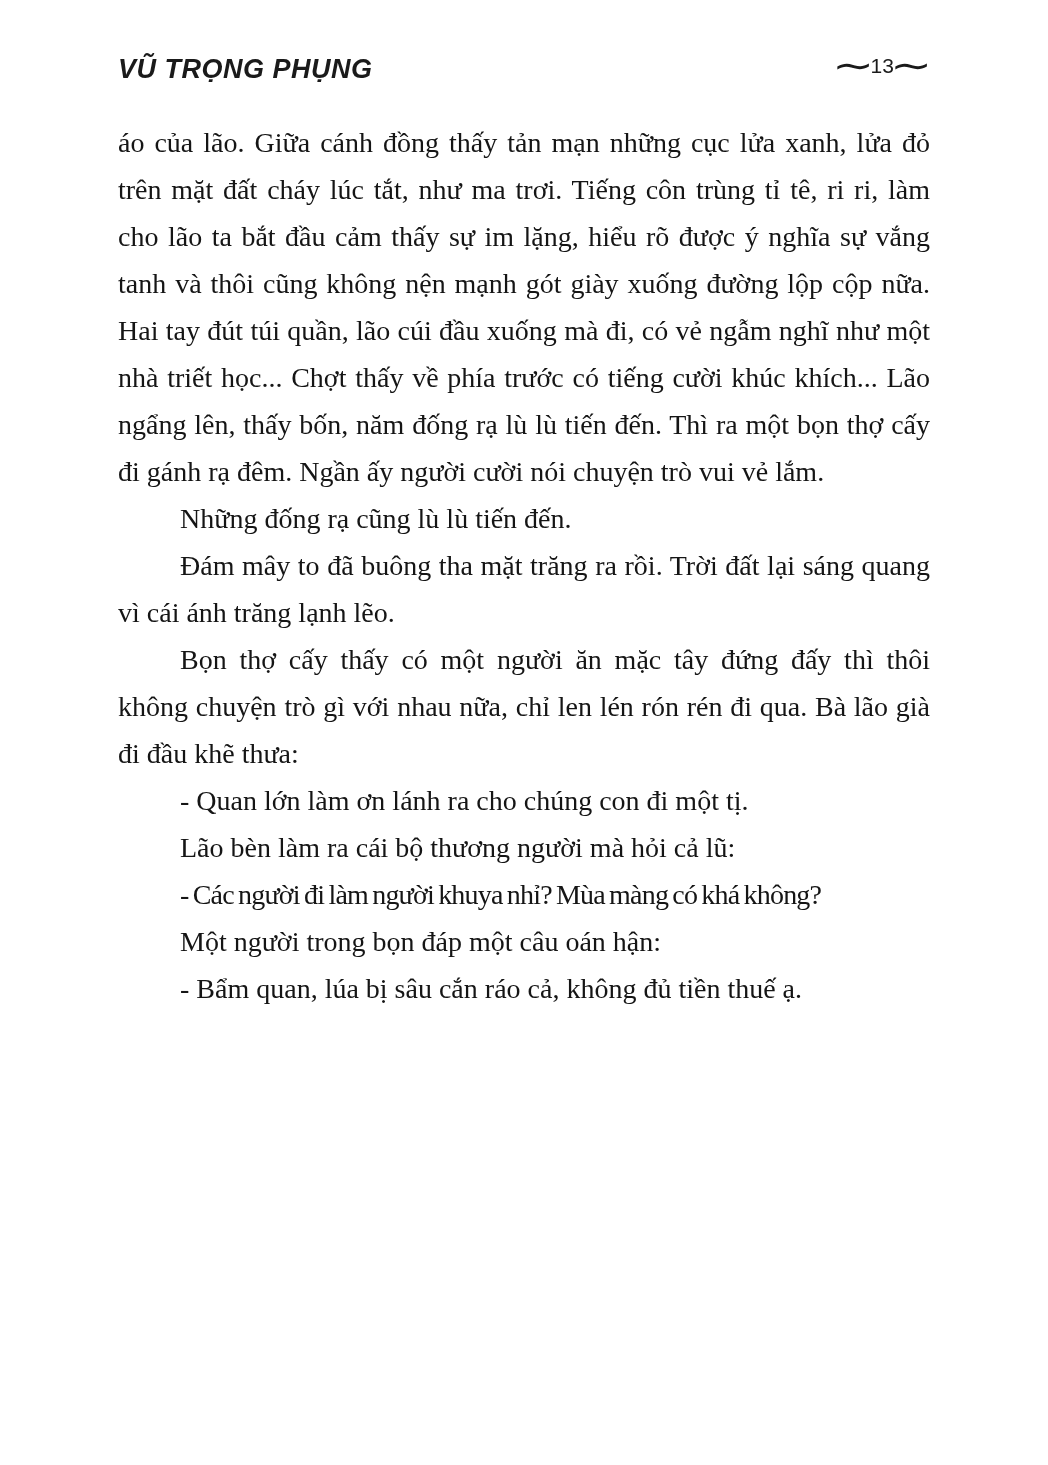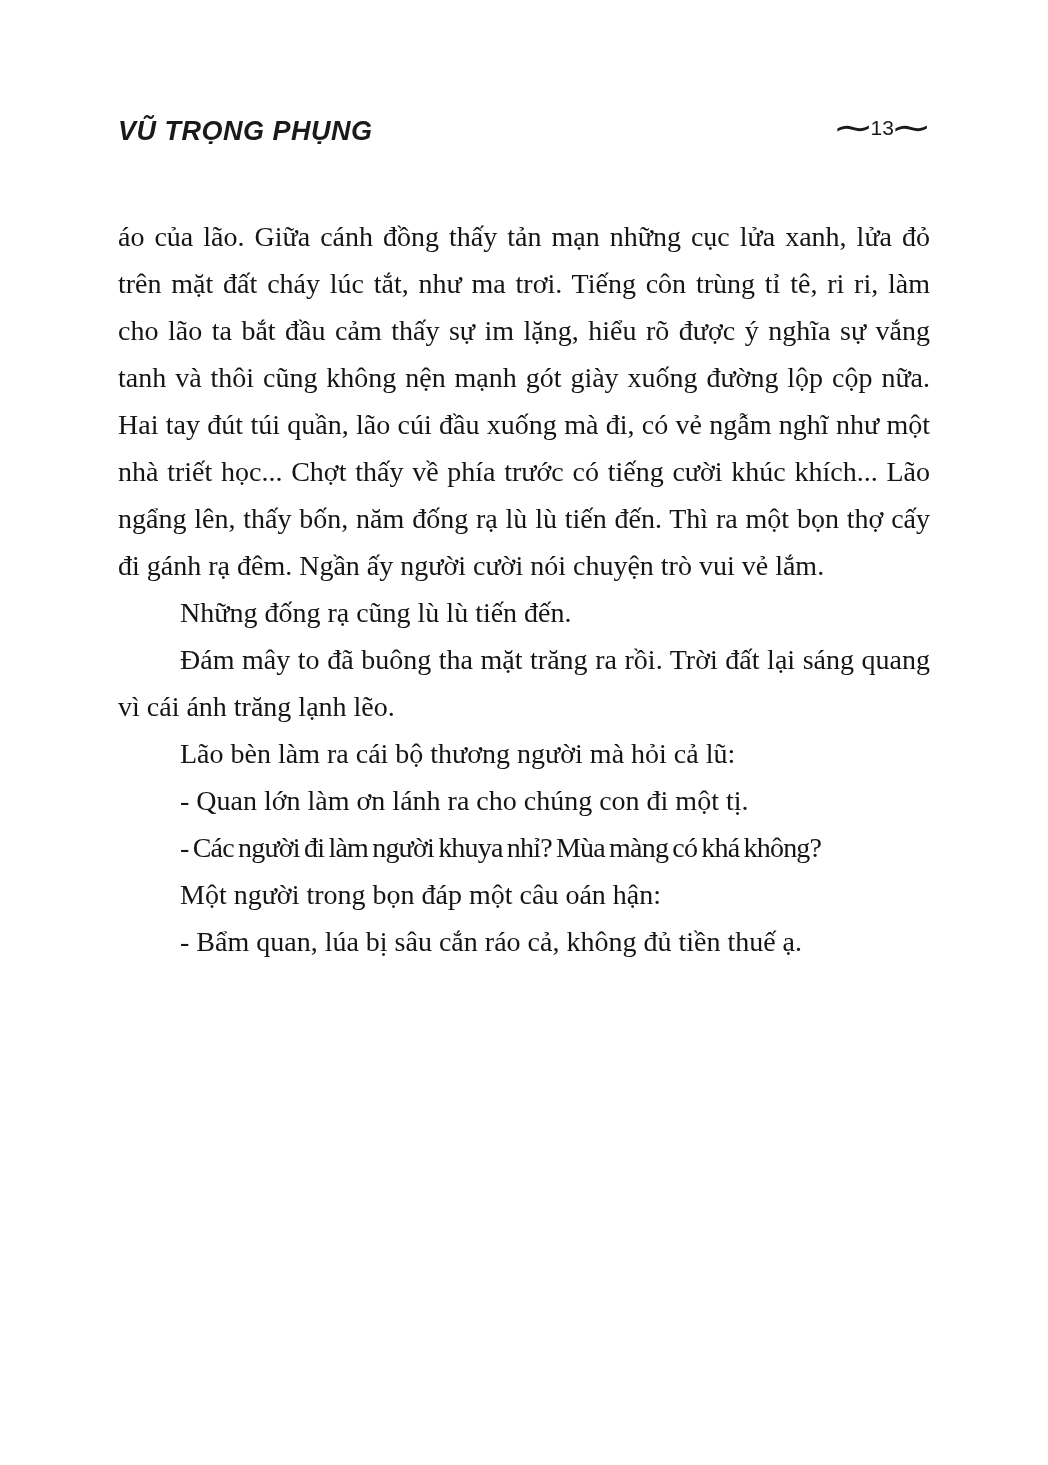--- a/index.html
+++ b/index.html
@@ -6,21 +6,21 @@
     margin: 0;
     padding: 0;
     background: #ffffff;
   }
   .page {
     position: relative;
     width: 1048px;
     height: 1465px;
     box-sizing: border-box;
     background: #ffffff;
-    padding: 110px 118px 0 118px;
+    padding: 48px 118px 0 118px;
     font-family: "Liberation Serif", "DejaVu Serif", serif;
     color: #151515;
     overflow: hidden;
   }
   .running-header {
     display: flex;
     justify-content: space-between;
     align-items: baseline;
   }
   .author-name {
@@ -45,21 +45,21 @@
     line-height: 1;
     transform: scaleX(1.4);
     display: inline-block;
     color: #1a1a1a;
   }
   .page-number {
     font-family: "Liberation Sans", "DejaVu Sans", sans-serif;
     font-size: 21px;
   }
   .body-text {
-    margin-top: 66px;
+    margin-top: 34px;
     font-size: 28px;
     line-height: 47px;
     text-align: justify;
   }
   .body-text p {
     margin: 0;
   }
   .body-text p.indent {
     text-indent: 62px;
   }
@@ -79,20 +79,21 @@
       <span class="ornament">∼</span>
       <span class="page-number">13</span>
       <span class="ornament">∼</span>
     </span>
   </div>
 
   <div class="body-text">
     <p>áo của lão. Giữa cánh đồng thấy tản mạn những cục lửa xanh, lửa đỏ trên mặt đất cháy lúc tắt, như ma trơi. Tiếng côn trùng tỉ tê, ri ri, làm cho lão ta bắt đầu cảm thấy sự im lặng, hiểu rõ được ý nghĩa sự vắng tanh và thôi cũng không nện mạnh gót giày xuống đường lộp cộp nữa. Hai tay đút túi quần, lão cúi đầu xuống mà đi, có vẻ ngẫm nghĩ như một nhà triết học... Chợt thấy về phía trước có tiếng cười khúc khích... Lão ngẩng lên, thấy bốn, năm đống rạ lù lù tiến đến. Thì ra một bọn thợ cấy đi gánh rạ đêm. Ngần ấy người cười nói chuyện trò vui vẻ lắm.</p>
     <p class="indent">Những đống rạ cũng lù lù tiến đến.</p>
     <p class="indent">Đám mây to đã buông tha mặt trăng ra rồi. Trời đất lại sáng quang vì cái ánh trăng lạnh lẽo.</p>
+    <p class="indent">Bọn thợ cấy thấy có một người ăn mặc tây đứng đấy thì thôi không chuyện trò gì với nhau nữa, chỉ len lén rón rén đi qua. Bà lão già đi đầu khẽ thưa:</p>
+    <p class="indent">- Quan lớn làm ơn lánh ra cho chúng con đi một tị.</p>
     <p class="indent">Lão bèn làm ra cái bộ thương người mà hỏi cả lũ:</p>
-    <p class="indent">- Quan lớn làm ơn lánh ra cho chúng con đi một tị.</p>
     <p class="indent tight">- Các người đi làm người khuya nhỉ? Mùa màng có khá không?</p>
     <p class="indent">Một người trong bọn đáp một câu oán hận:</p>
     <p class="indent">- Bẩm quan, lúa bị sâu cắn ráo cả, không đủ tiền thuế ạ.</p>
   </div>
 
 </div>
 
 </body></html>

